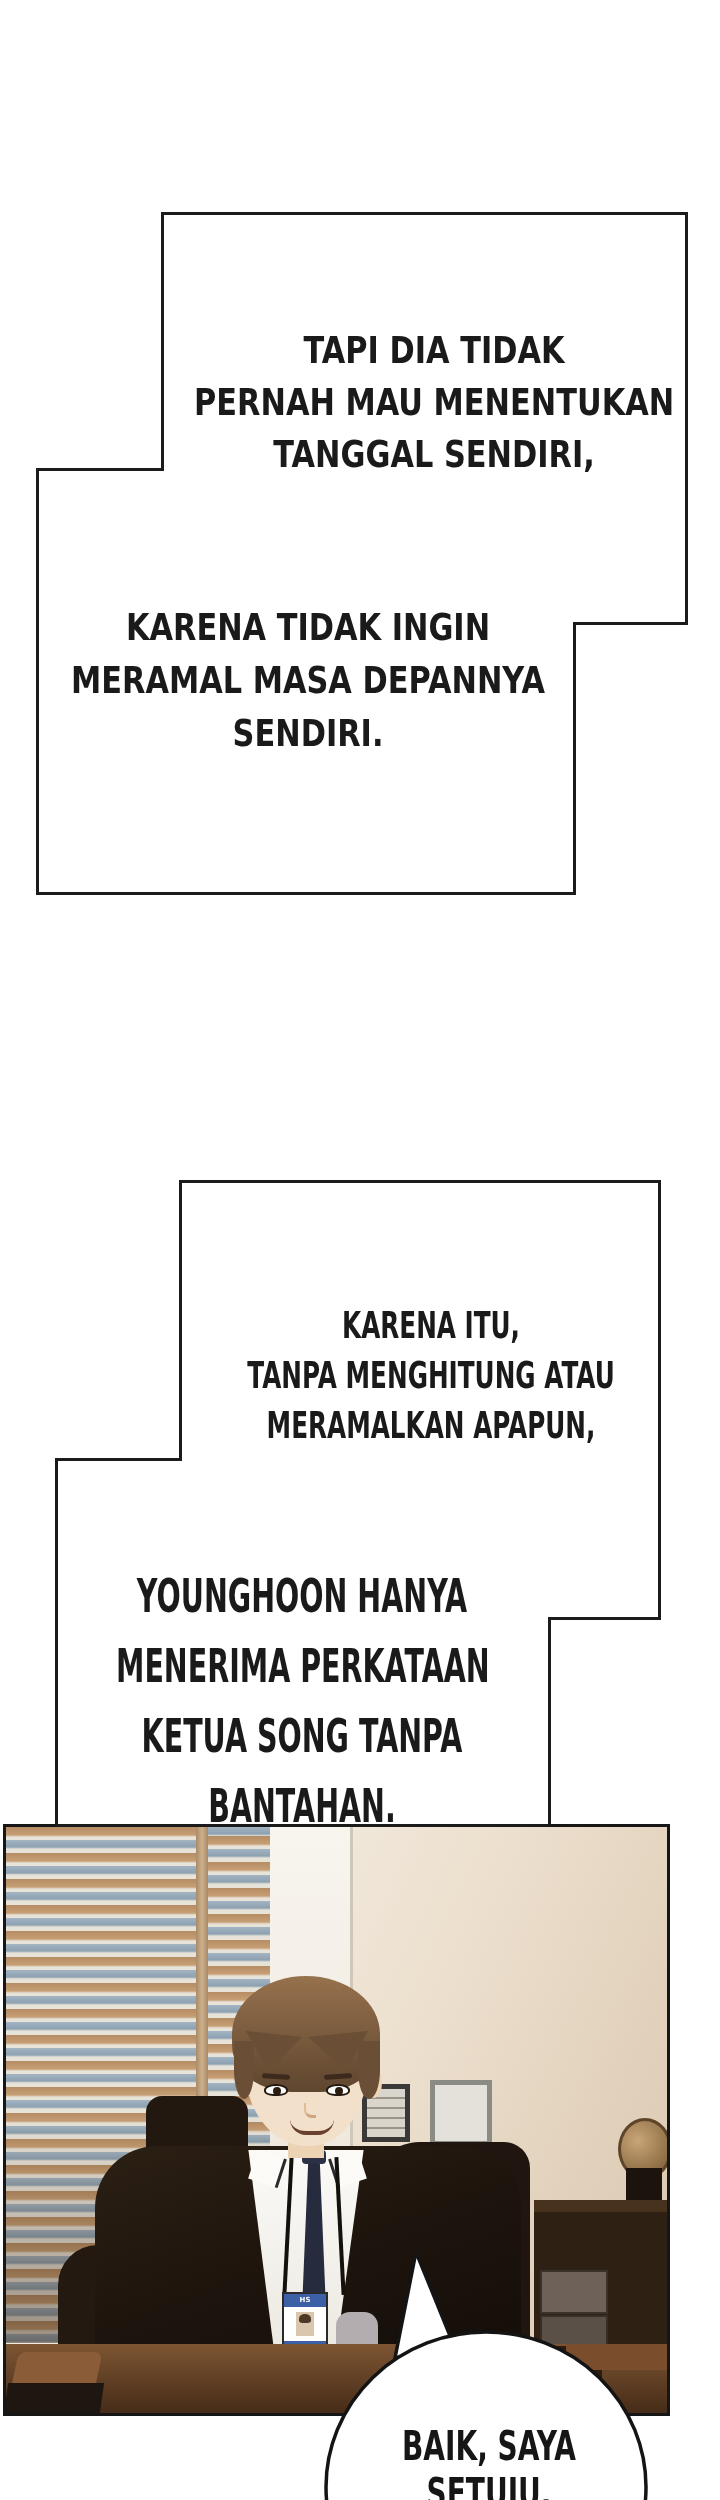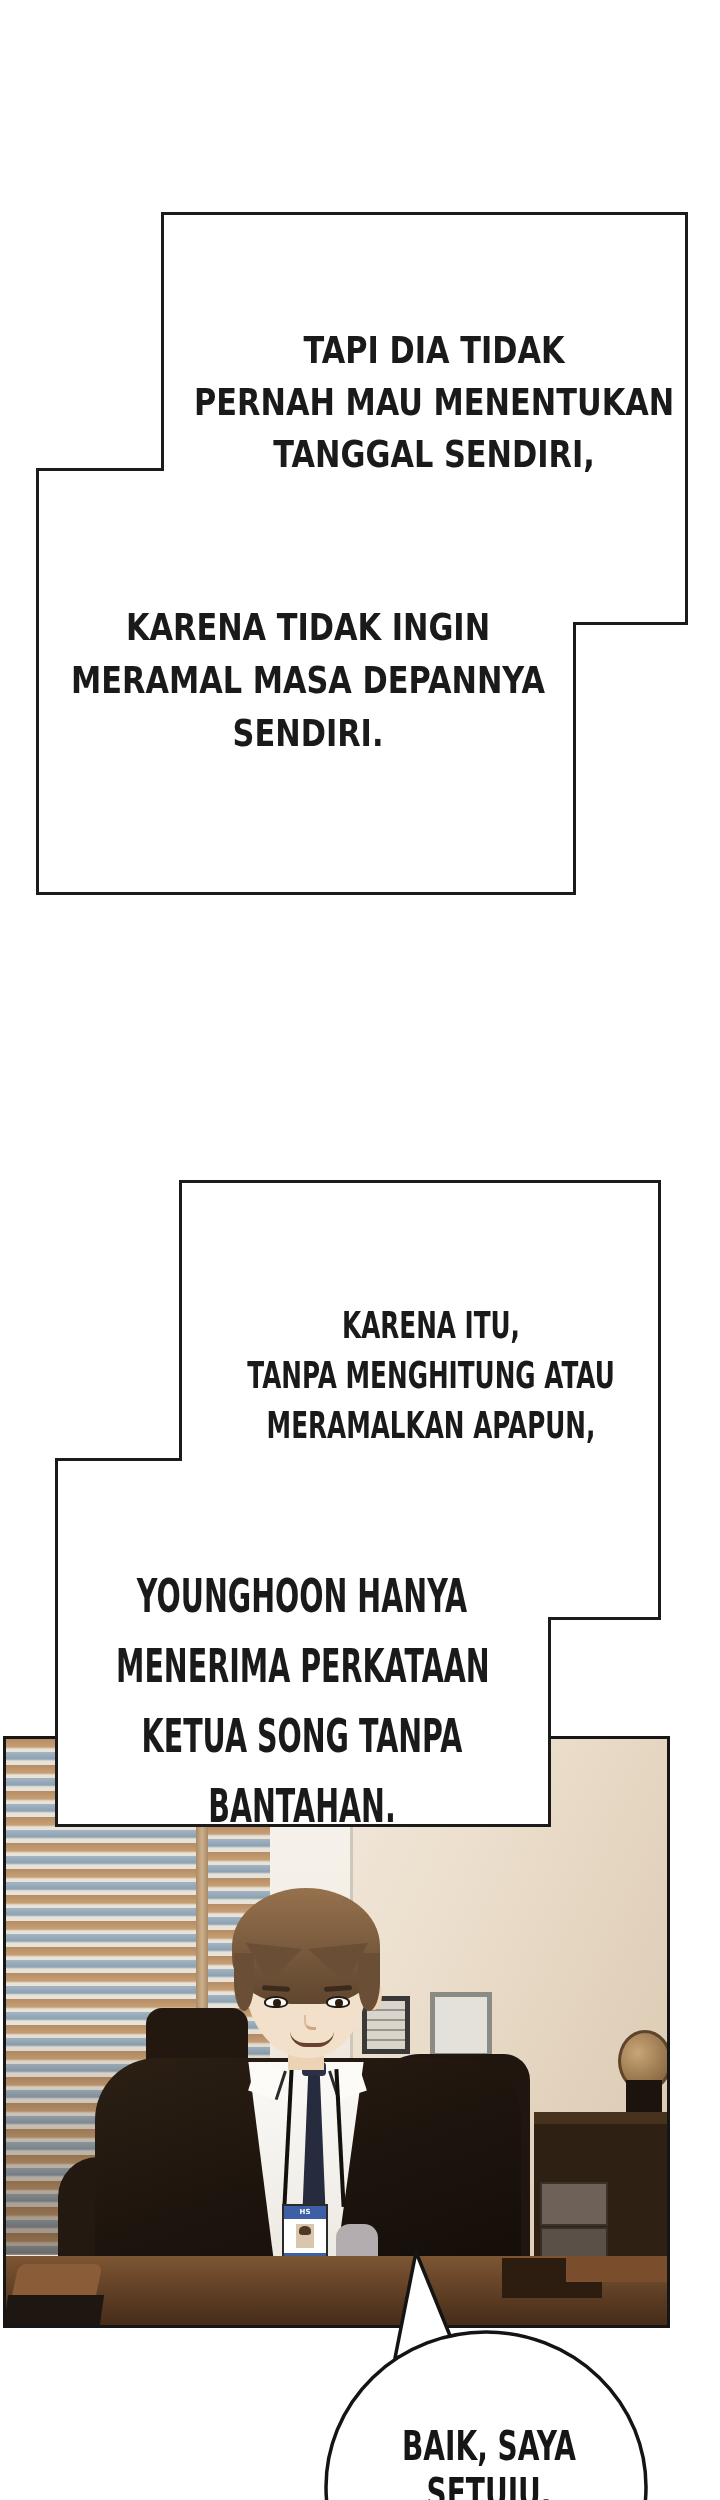--- a/index.html
+++ b/index.html
@@ -6,21 +6,21 @@
   #page{position:relative;width:720px;height:2500px;background:#ffffff;overflow:hidden;
         font-family:"DejaVu Sans",sans-serif;}
   .abs{position:absolute;}
   
   .nbox{position:absolute;border:3px solid #1b1b1b;background:transparent;box-sizing:border-box;z-index:5;}
   .nfill{position:absolute;background:#ffffff;z-index:6;}
   .nar{position:absolute;z-index:7;text-align:center;font-weight:bold;color:#1a1a1a;
        transform-origin:center top;white-space:nowrap;}
   .nline{display:block;}
   
-  #panel{position:absolute;left:3px;top:1736px;width:667px;height:592px;border:3px solid #161616;
+  #panel{position:absolute;left:3px;top:1824px;width:667px;height:592px;border:3px solid #161616;
          box-sizing:border-box;overflow:hidden;z-index:1;
          background:linear-gradient(115deg,#f7f3ec 10%,#ecdfcd 55%,#d8c5ad 100%);}
   .blinds{background:repeating-linear-gradient(180deg,
       #b58c63 0px,#c79f75 8px,#e8e3d9 10px,#e8e3d9 13px,
       #a3b4c2 13px,#8da1b1 20px,#e8e3d9 22px,#e8e3d9 26px);}
   .frame{box-sizing:border-box;background:#d9d5cc;
          background-image:repeating-linear-gradient(180deg,transparent 0 8px,#9a9488 8px 10px);}
   
   #bubble-svg{position:absolute;left:300px;top:2230px;z-index:8;}
   .bubtxt{position:absolute;z-index:9;text-align:center;font-weight:bold;color:#161616;

